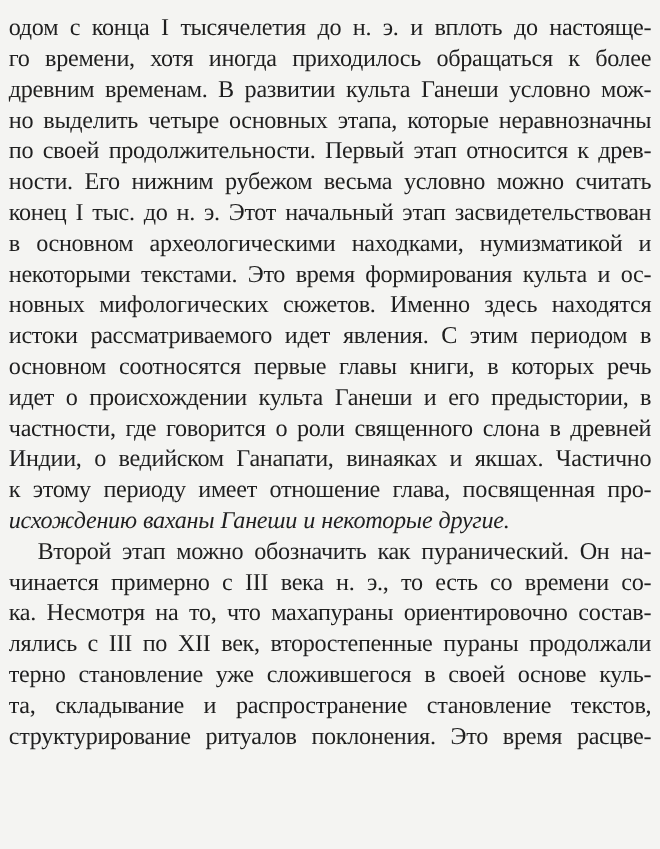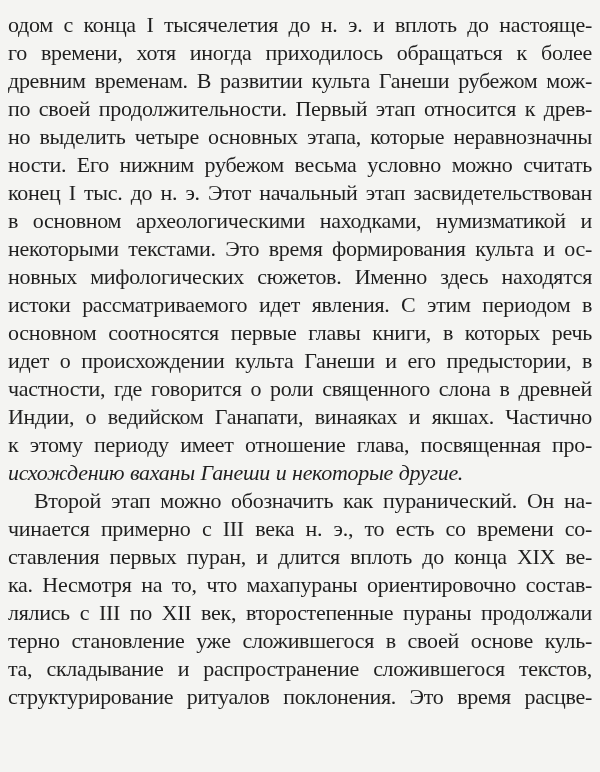--- a/index.html
+++ b/index.html
@@ -34,37 +34,36 @@
     font-style: italic;
   }
 </style>
 </head>
 <body style="--bg: #f4f4f2; --fg: #1f1f1f;">
 
 <div class="page">
   <div id="text-block">
       <div class="line">одом с конца I тысячелетия до н. э. и вплоть до настояще-</div>
       <div class="line">го времени, хотя иногда приходилось обращаться к более</div>
-      <div class="line">древним временам. В развитии культа Ганеши рубежом мож-</div>
+      <div class="line">древним временам. В развитии культа Ганеши условно мож-</div>
+      <div class="line">но выделить четыре основных этапа, которые неравнозначны</div>
       <div class="line">по своей продолжительности. Первый этап относится к древ-</div>
-      <div class="line">но выделить четыре основных этапа, которые неравнозначны</div>
       <div class="line">ности. Его нижним рубежом весьма условно можно считать</div>
       <div class="line">конец I тыс. до н. э. Этот начальный этап засвидетельствован</div>
       <div class="line">в основном археологическими находками, нумизматикой и</div>
       <div class="line">некоторыми текстами. Это время формирования культа и ос-</div>
       <div class="line">новных мифологических сюжетов. Именно здесь находятся</div>
       <div class="line">истоки рассматриваемого идет явления. С этим периодом в</div>
       <div class="line">основном соотносятся первые главы книги, в которых речь</div>
       <div class="line">идет о происхождении культа Ганеши и его предыстории, в</div>
       <div class="line">частности, где говорится о роли священного слона в древней</div>
       <div class="line">Индии, о ведийском Ганапати, винаяках и якшах. Частично</div>
       <div class="line">к этому периоду имеет отношение глава, посвященная про-</div>
       <div class="line endpara">исхождению ваханы Ганеши и некоторые другие.</div>
       <div class="line indent">Второй этап можно обозначить как пуранический. Он на-</div>
       <div class="line">чинается примерно с III века н. э., то есть со времени со-</div>
-      <div class="line">ставления первых пуран, и длится вплоть до конца XIX ве-</div>
       <div class="line">ка. Несмотря на то, что махапураны ориентировочно состав-</div>
       <div class="line">лялись с III по XII век, второстепенные пураны продолжали</div>
       <div class="line">терно становление уже сложившегося в своей основе куль-</div>
-      <div class="line">та, складывание и распространение сложившегося текстов,</div>
+      <div class="line">та, складывание и распространение становление текстов,</div>
       <div class="line">структурирование ритуалов поклонения. Это время расцве-</div>
     </div>
 </div>
 
 </body></html>

